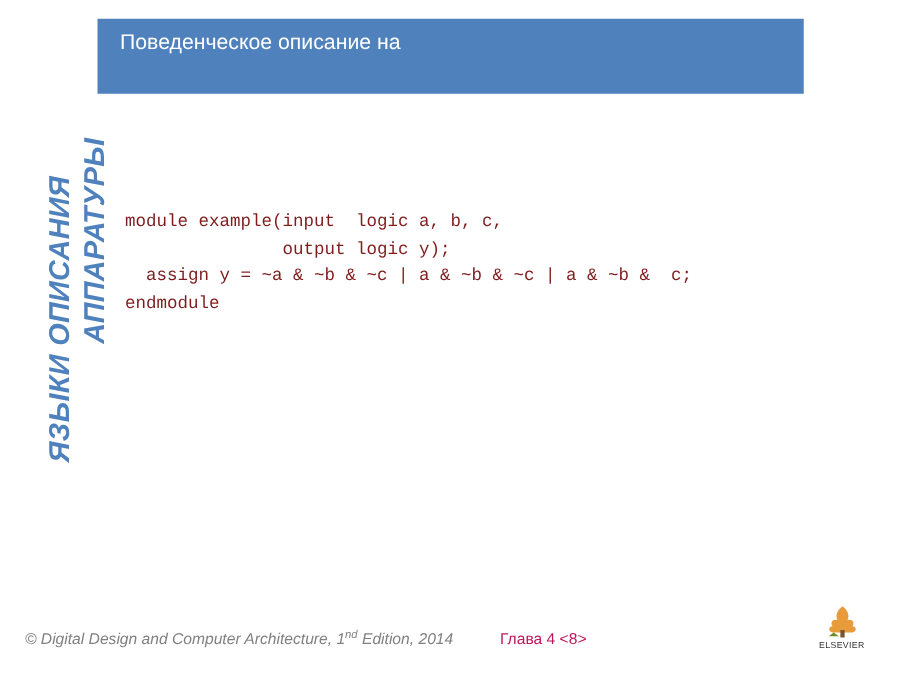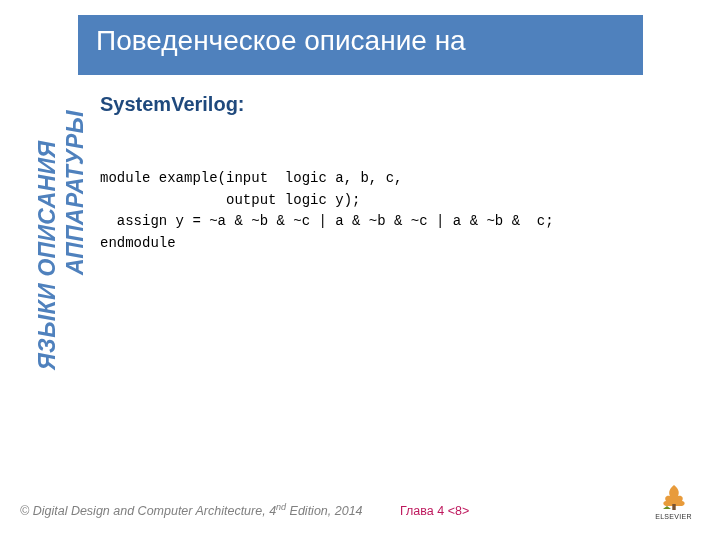--- a/index.html
+++ b/index.html
@@ -14,21 +14,21 @@
     left: 78px;
     width: 565px;
     height: 60px;
     background: #4f81bd;
     padding: 8px 18px 8px 18px;
     display: flex;
     align-items: flex-start;
   }
   .title-banner span {
     color: #ffffff;
-    font-size: 28px;
+    font-size: 17px;
     font-weight: 400;
     line-height: 1.3;
   }
 
   
   .sidebar-text {
     position: absolute;
     left: 62px;
     top: 275px;
     transform: rotate(-90deg);
@@ -64,21 +64,21 @@
     font-weight: 700;
   }
 
   
   .code-block {
     position: absolute;
     top: 168px;
     left: 100px;
     font-family: "Courier New", Courier, monospace;
     font-size: 14px;
-    color: #000000;
+    color: #7f1d1d;
     line-height: 1.55;
     white-space: pre;
   }
 
   
   .footer {
     position: absolute;
     bottom: 20px;
     left: 20px;
     right: 20px;
@@ -123,30 +123,29 @@
 
 <div class="slide">
 
   <div class="title-banner">
     <span>Поведенческое описание на</span>
   </div>
 
   <div class="sidebar-text2">ЯЗЫКИ ОПИСАНИЯ</div>
   <div class="sidebar-text">АППАРАТУРЫ</div>
 
-  <div class="subtitle">SystemVerilog:</div>
 
   <div class="code-block"><span>module example(input  logic a, b, c,</span>
 <span>               output logic y);</span>
 <span>  assign y = ~a &amp; ~b &amp; ~c | a &amp; ~b &amp; ~c | a &amp; ~b &amp;  c;</span>
 <span>endmodule</span></div>
 
   <div class="footer">
     <div class="copyright">
-      <span>© Digital Design and Computer Architecture, 4</span><span class="ed">nd</span><span> Edition, 2014</span>
+      <span>© Digital Design and Computer Architecture, 1</span><span class="ed">nd</span><span> Edition, 2014</span>
     </div>
     <div class="chapter">Глава 4 &lt;8&gt;</div>
 
     <div class="logo">
       <svg width="34" height="30" viewBox="0 0 34 30">
         <rect x="0" y="0" width="34" height="30" fill="#fff"></rect>
         <path d="M17 3 C13 6 11 10 13 14 C9 13 7 16 9 19 C6 19 5 23 9 24 L25 24 C29 23 28 19 25 19 C27 16 25 13 21 14 C23 10 21 6 17 3 Z" fill="#e89b3b"></path>
         <rect x="15.3" y="22" width="3.4" height="6" fill="#7a5230"></rect>
         <path d="M6 27 L10 24 L14 27 Z" fill="#6b8e23"></path>
       </svg>

